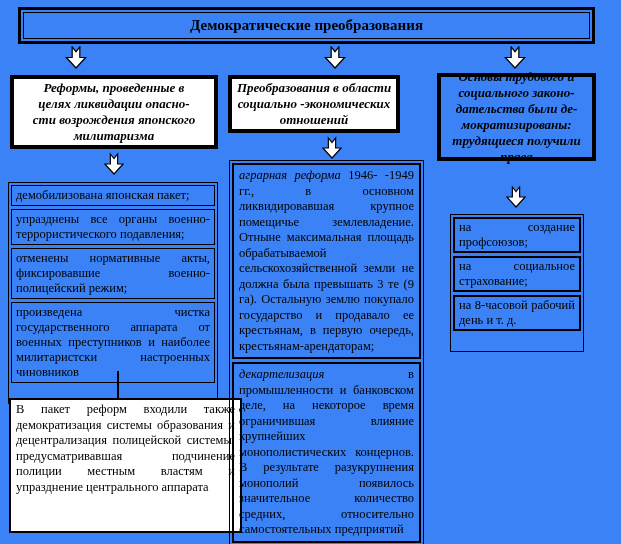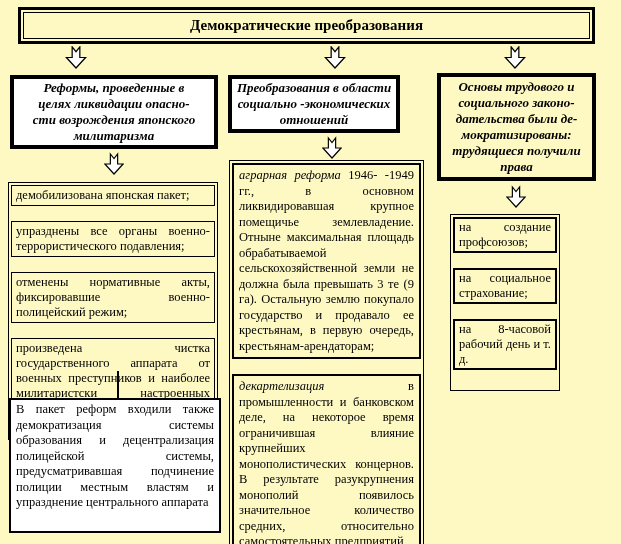--- a/index.html
+++ b/index.html
@@ -1,18 +1,18 @@
 <!DOCTYPE html>
 <html><head>
 <meta charset="utf-8">
 <style>
   html,body { margin:0; padding:0; }
   .canvas {
     position:relative; width:621px; height:544px;
-    background:#fef9c3; color:#000;
+    background:#3b82f6; color:#000;
     font-family:"Liberation Serif", serif;
     overflow:hidden;
   }
   .title-outer {
     position:absolute; left:18px; top:7px; width:577px; height:37px;
     border:3px solid #000; box-sizing:border-box;
   }
   .title-inner {
     position:absolute; left:2px; top:2px; right:2px; bottom:2px;
     border:1px solid #000;
@@ -21,39 +21,39 @@
   }
   .arrow { position:absolute; }
   .header {
     position:absolute; border:4px solid #000; box-sizing:border-box;
     display:flex; align-items:center; justify-content:center;
     text-align:center; font-weight:bold; font-style:italic;
     font-size:13px; line-height:16px; white-space:pre-line;
   }
   .hdr-left   { left:10px;  top:75px; width:208px; height:74px;  background:#fff; }
   .hdr-middle { left:228px; top:75px; width:172px; height:58px;  background:#fff; }
-  .hdr-right  { left:437px; top:73px; width:159px; height:108px; }
+  .hdr-right  { left:437px; top:73px; width:159px; height:88px; }
   .tbl {
     position:absolute; border:1px solid #000; box-sizing:border-box; padding:2px;
   }
   .tbl-left  { left:8px;   top:182px; width:210px; }
-  .tbl-right { left:450px; top:214px; width:110px; }
+  .tbl-right { left:450px; top:214px; width:134px; }
   .cell {
-    border:1px solid #000; margin-bottom:15px;
+    border:1px solid #000; margin-bottom:3px;
     padding:2px 4px; font-size:12.5px; line-height:15px;
     text-align:justify;
   }
   .cell:last-child { margin-bottom:18px; }
   .tbl-right .cell { border-width:2px; padding:1px 4px; }
   .tbl-mid { left:229px; top:160px; width:195px; }
   .tbl-mid .cell { border-width:2px; padding:3px 5px; line-height:15.5px; }
   .lead { font-style:italic; }
   .connector { position:absolute; left:117px; top:371px; width:2px; height:28px; background:#000; }
   .note {
-    position:absolute; left:9px; top:398px; width:212px; height:135px;
+    position:absolute; left:9px; top:398px; width:233px; height:135px;
     border:2px solid #000; box-sizing:border-box; background:#fff;
     padding:2px 5px; font-size:12.5px; line-height:15.5px; text-align:justify;
   }
 </style>
 </head>
 <body>
 
 <div class="canvas">
 
   <div class="title-outer">

